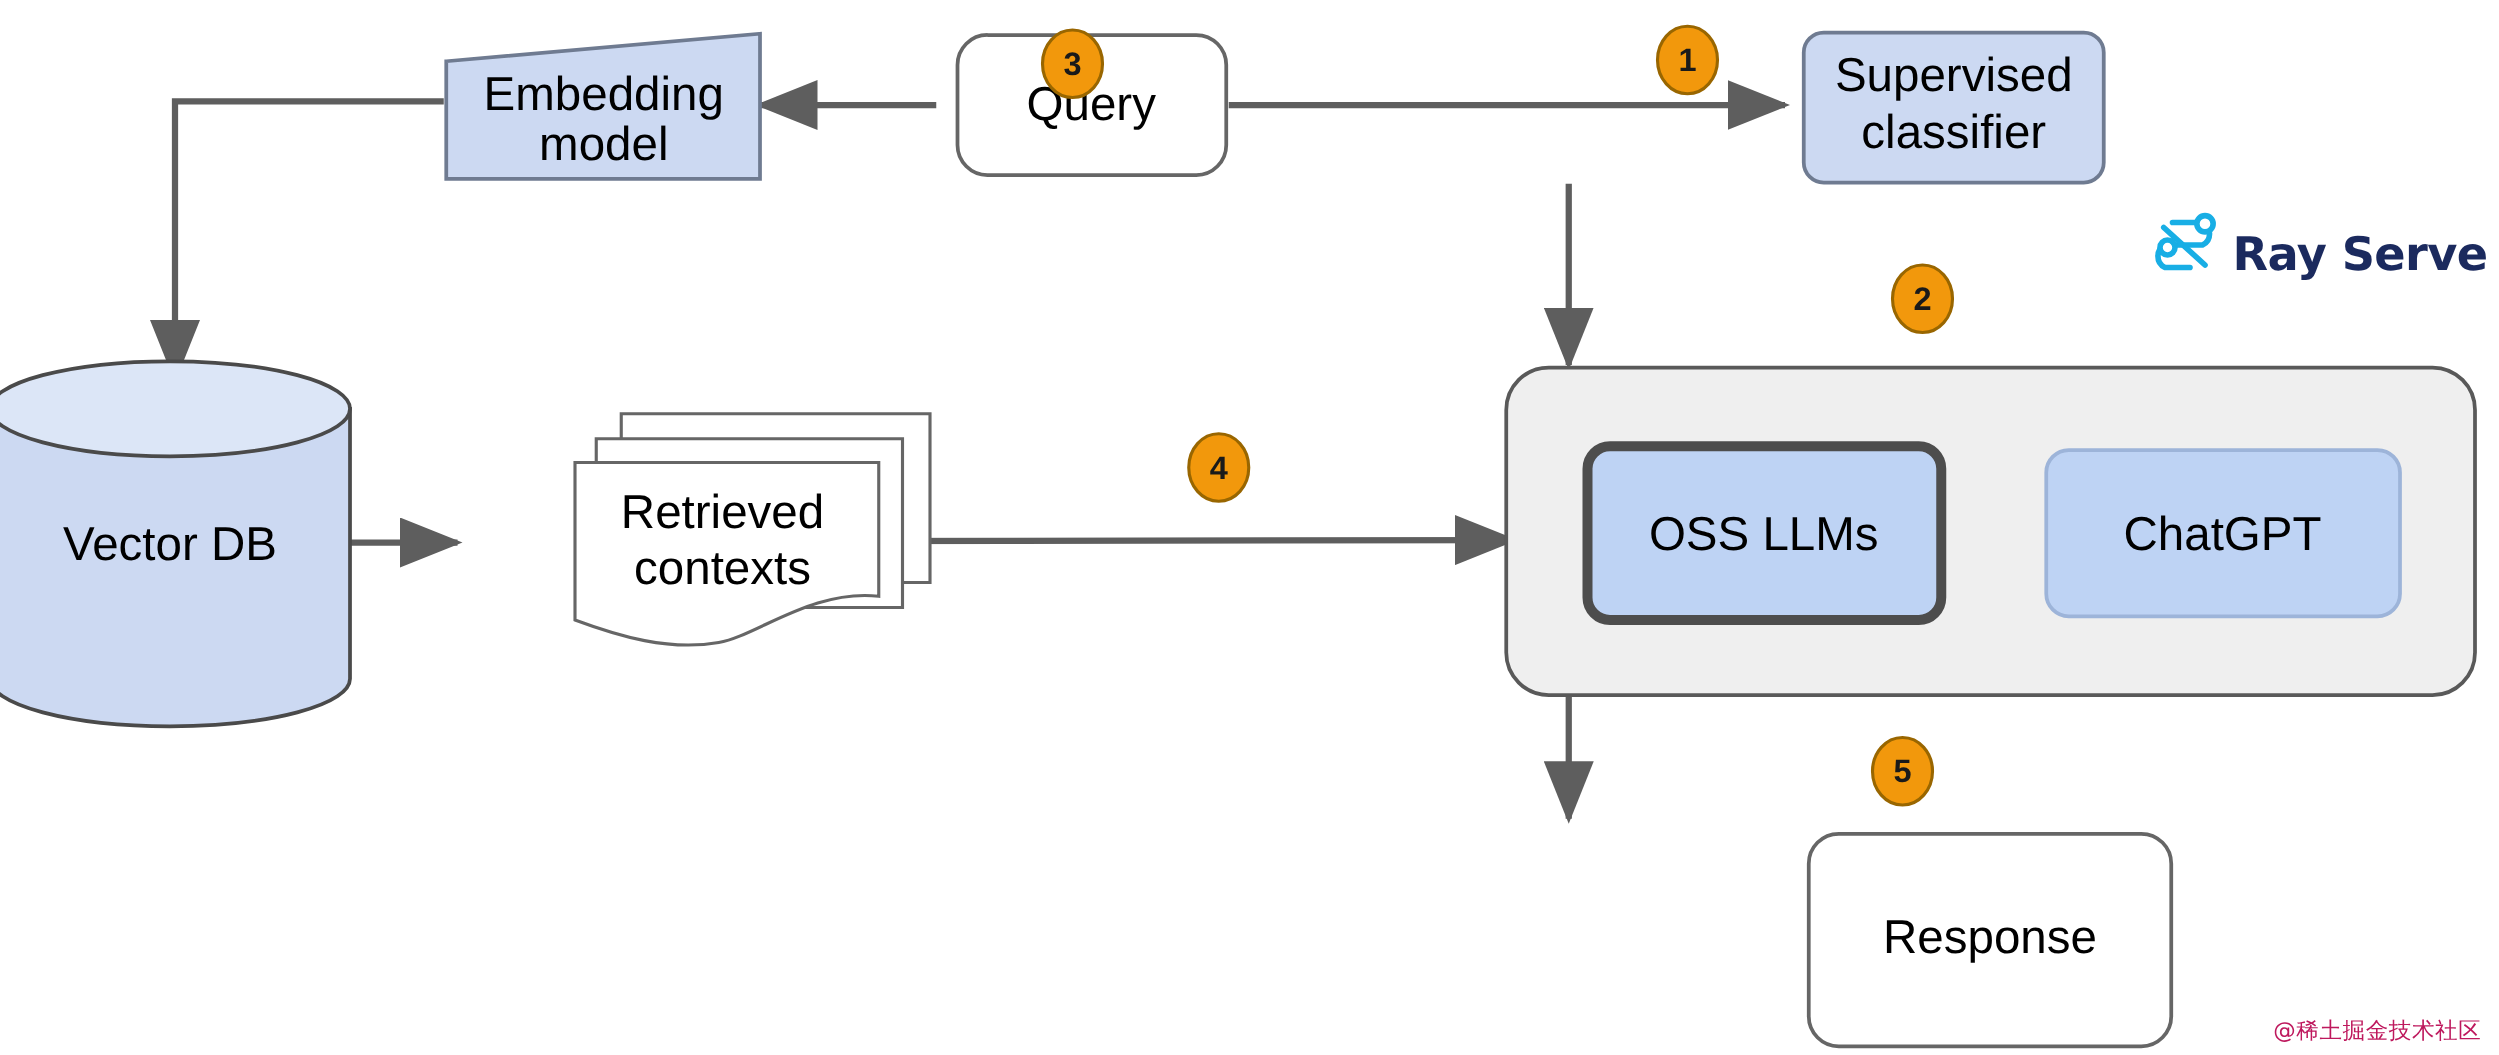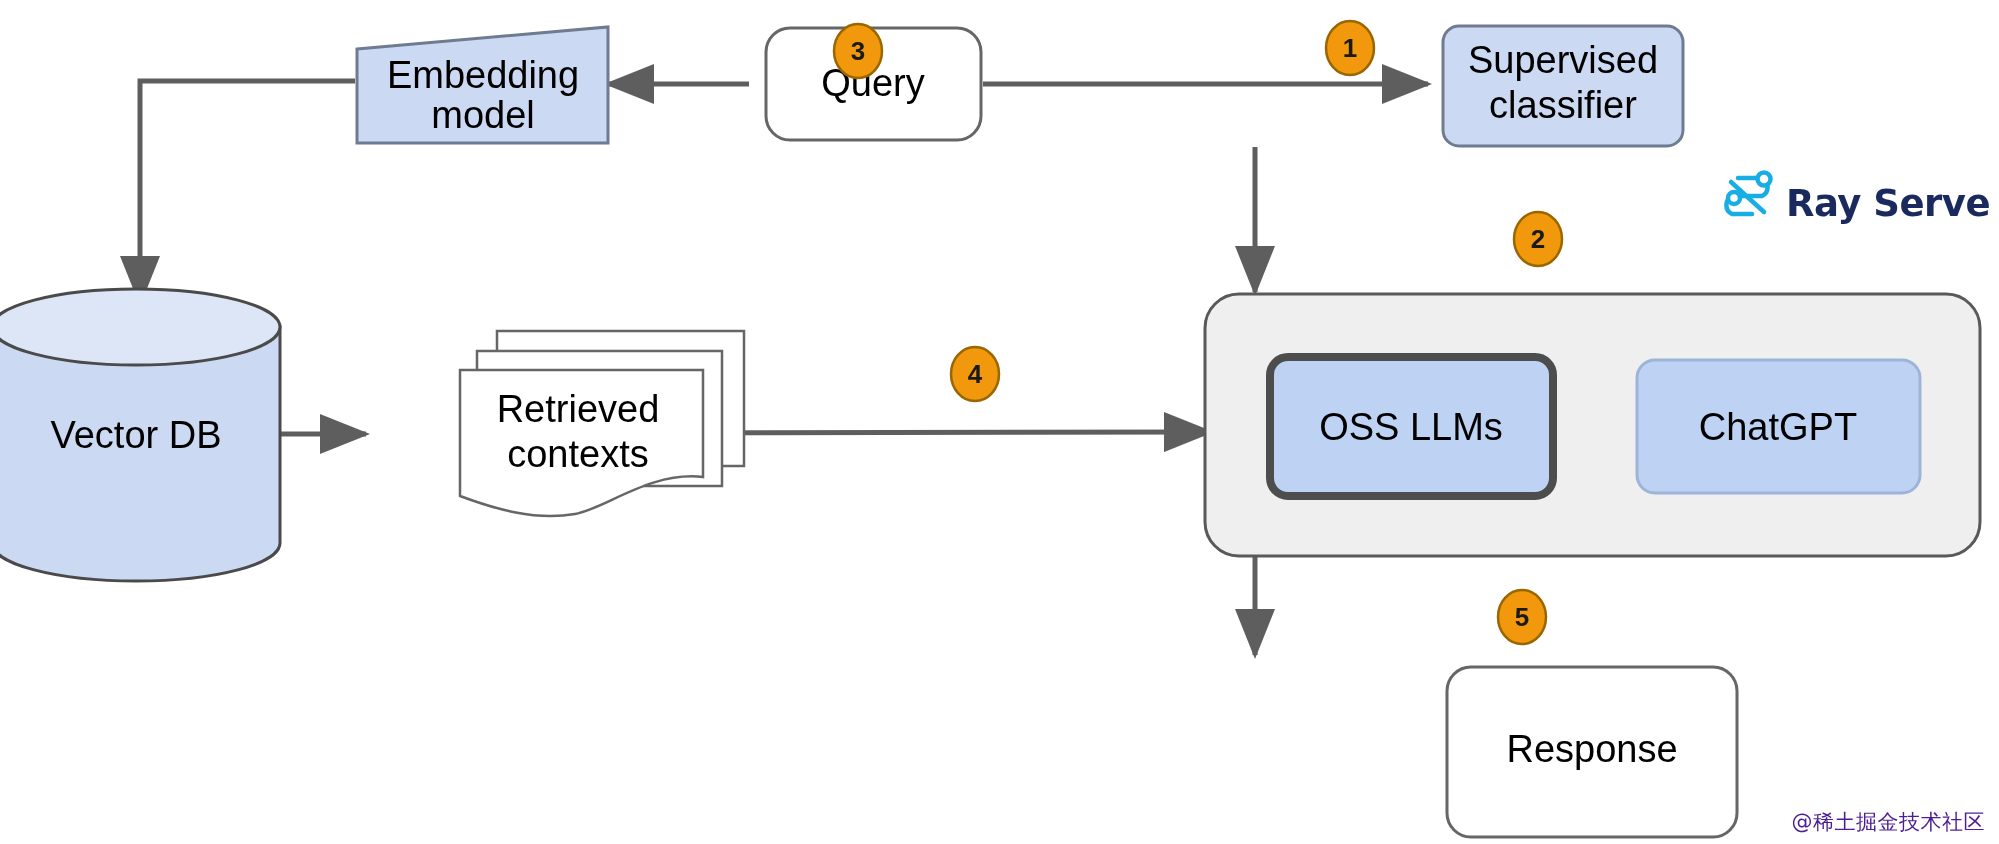--- a/index.html
+++ b/index.html
@@ -38,22 +38,22 @@
     font-weight: bold;
     fill: #1a1a1a;
     text-anchor: middle;
     dominant-baseline: middle;
   }
   .wm {
     position: absolute;
     right: 14px;
     bottom: 8px;
     font-family: "DejaVu Sans", sans-serif;
-    font-size: 21px;
-    color: #4c1d95;
+    font-size: 18px;
+    color: #be185d;
     letter-spacing: 0.5px;
     white-space: nowrap;
   }
   .ray-logo-wrap {
     position: absolute;
     left: 1718px;
     top: 168px;
     display: flex;
     align-items: flex-end;
     gap: 10px;

